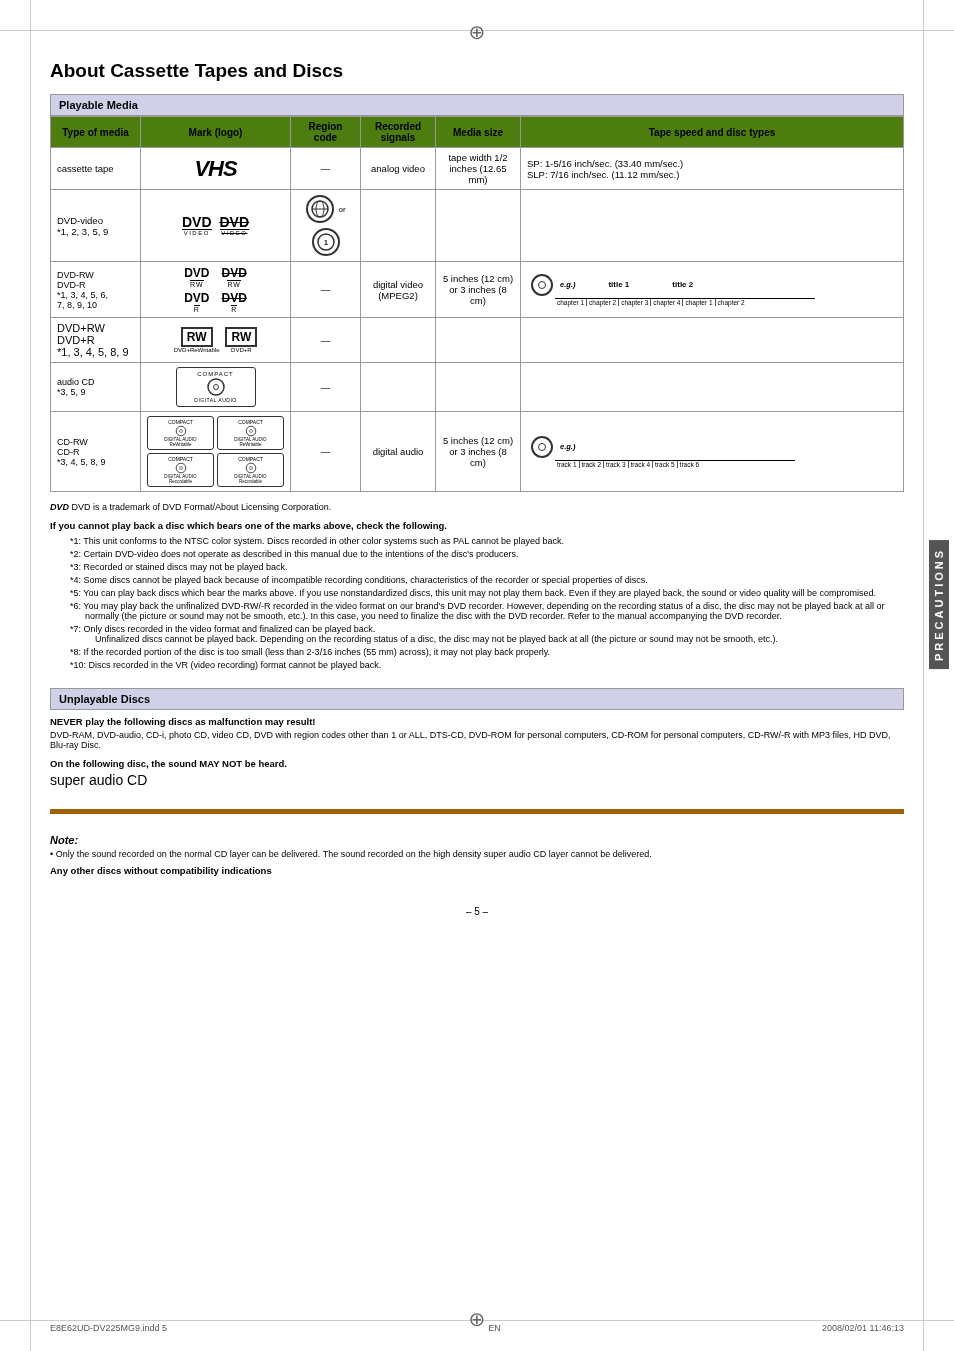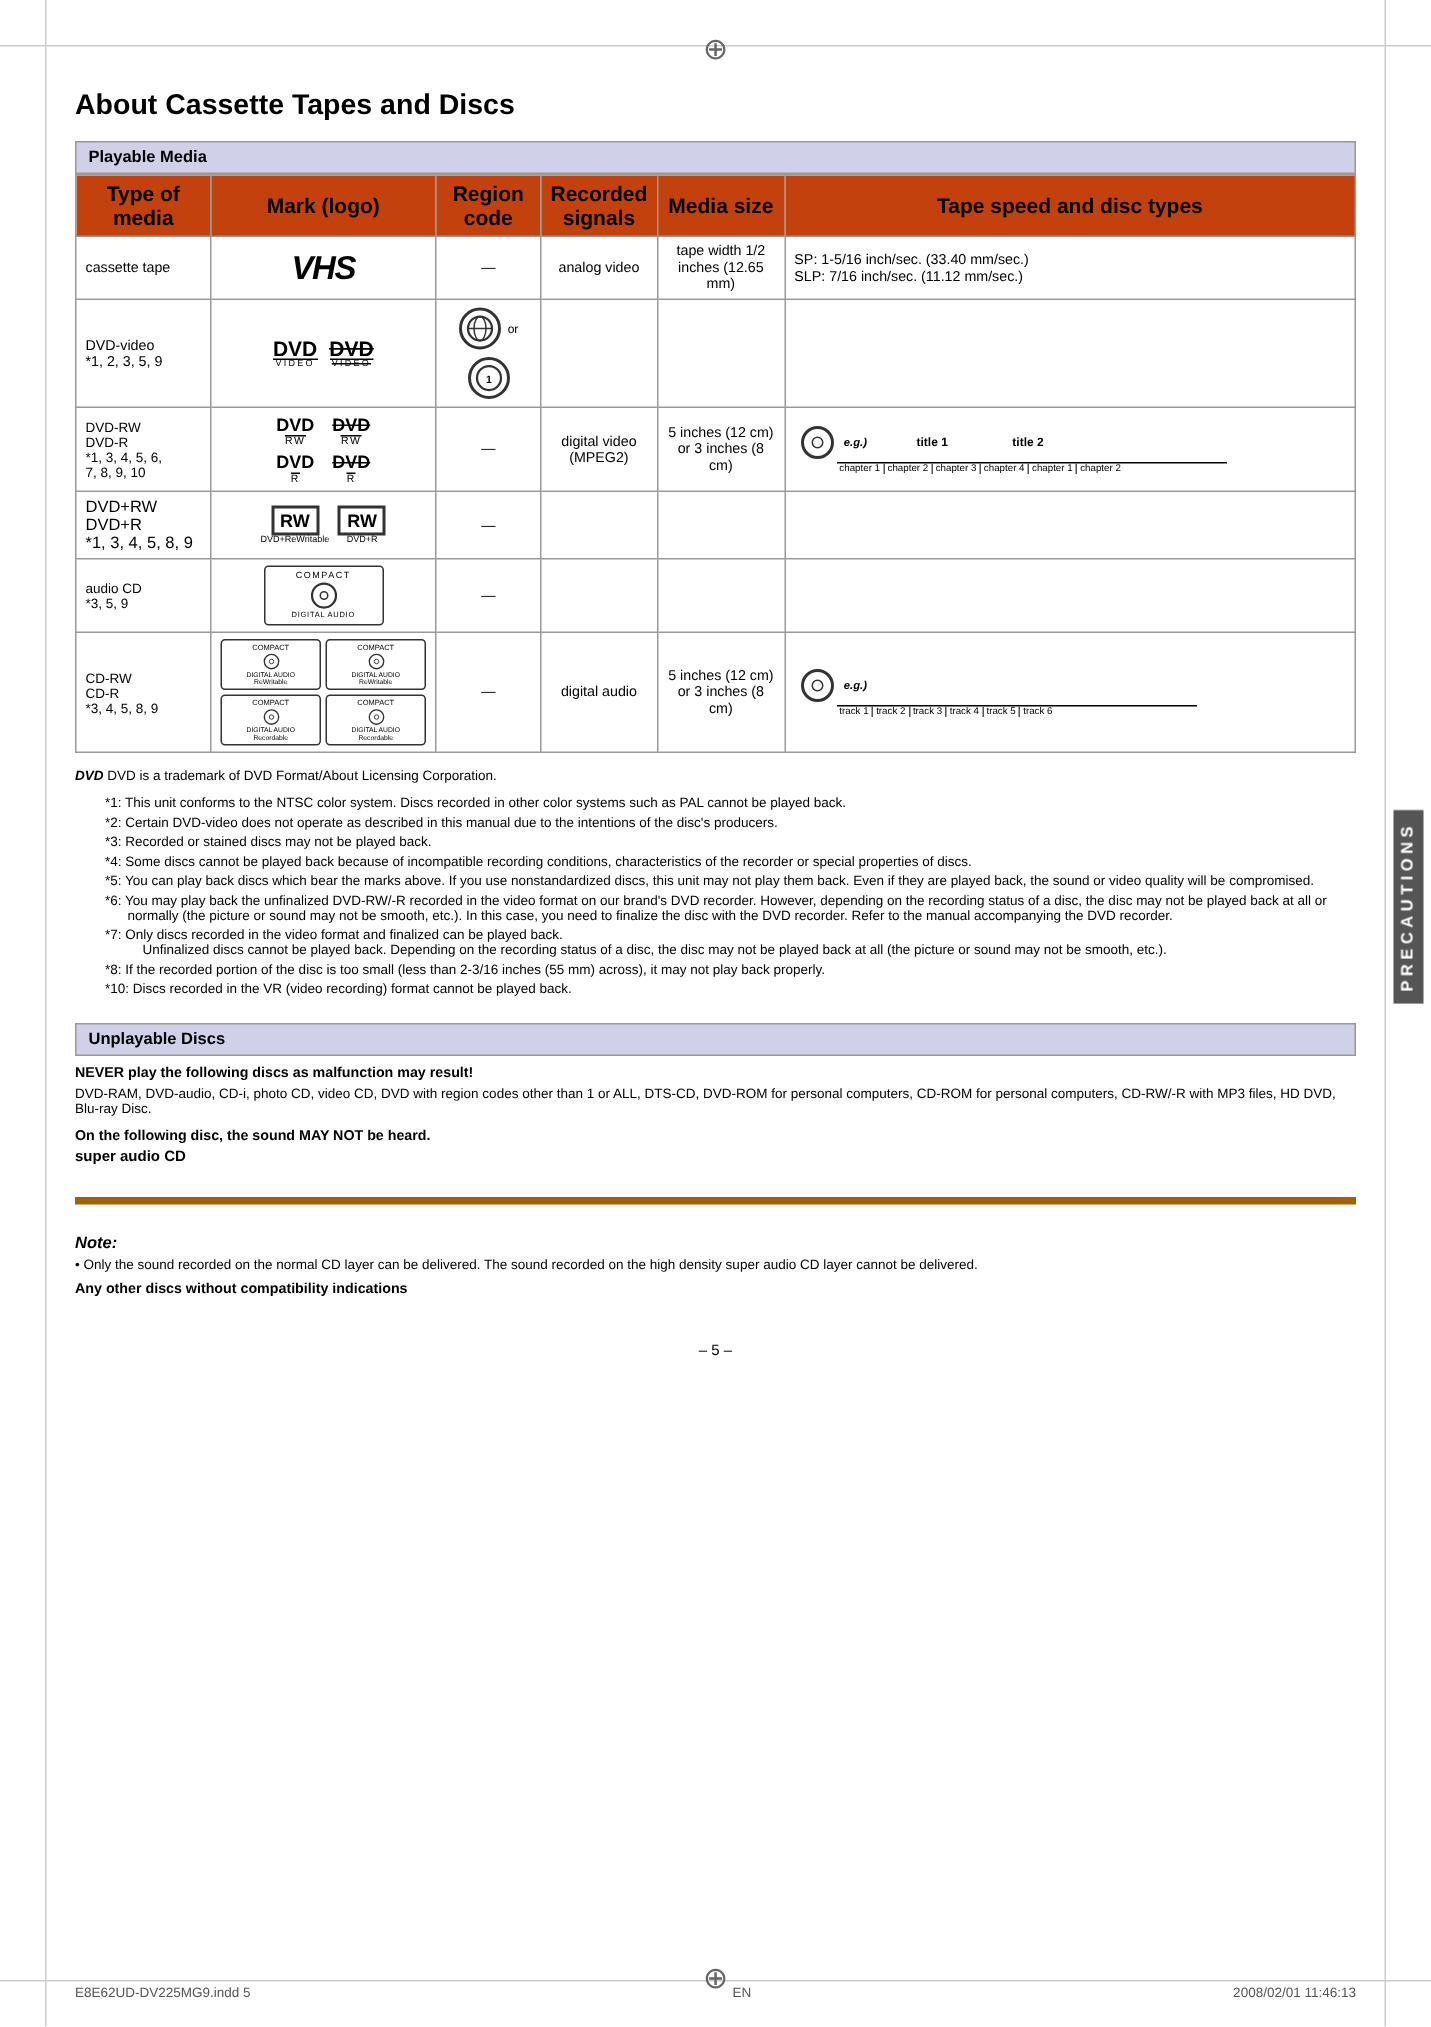--- a/index.html
+++ b/index.html
@@ -40,23 +40,23 @@
       margin-bottom: 10px;
       font-size: 9.5px;
     }
     .media-table th, .media-table td {
       border: 1px solid #999;
       padding: 4px 6px;
       vertical-align: middle;
       text-align: left;
     }
     .media-table th {
-      background: #c2410c;
-      font-weight: bold;
-      font-size: 14px;
+      background: #4d7c0f;
+      font-weight: bold;
+      font-size: 10px;
       text-align: center;
     }
     .media-table td {
       text-align: center;
     }
     .media-table td.left-text {
       text-align: left;
     }
     .vhs-logo {
       font-size: 22px;
@@ -492,41 +492,42 @@
         </tr>
       </tbody>
     </table>
   </div>
 
   <p class="dvd-trademark">
     <span style="font-size:9px;font-style:italic;font-weight:bold;">DVD</span>
     <span>DVD is a trademark of DVD Format/About Licensing Corporation.</span>
   </p>
 
+  <p class="check-list-header bold-text">If you cannot play back a disc which bears one of the marks above, check the following.</p>
 
   <ul class="footnote-list">
     <li>*1: This unit conforms to the NTSC color system. Discs recorded in other color systems such as PAL cannot be played back.</li>
     <li>*2: Certain DVD-video does not operate as described in this manual due to the intentions of the disc's producers.</li>
     <li>*3: Recorded or stained discs may not be played back.</li>
     <li>*4: Some discs cannot be played back because of incompatible recording conditions, characteristics of the recorder or special properties of discs.</li>
     <li>*5: You can play back discs which bear the marks above. If you use nonstandardized discs, this unit may not play them back. Even if they are played back, the sound or video quality will be compromised.</li>
     <li>*6: You may play back the unfinalized DVD-RW/-R recorded in the video format on our brand's DVD recorder. However, depending on the recording status of a disc, the disc may not be played back at all or normally (the picture or sound may not be smooth, etc.). In this case, you need to finalize the disc with the DVD recorder. Refer to the manual accompanying the DVD recorder.</li>
     <li>*7: Only discs recorded in the video format and finalized can be played back.<br>&nbsp;&nbsp;&nbsp;&nbsp;Unfinalized discs cannot be played back. Depending on the recording status of a disc, the disc may not be played back at all (the picture or sound may not be smooth, etc.).</li>
     <li>*8: If the recorded portion of the disc is too small (less than 2-3/16 inches (55 mm) across), it may not play back properly.</li>
     <li>*10: Discs recorded in the VR (video recording) format cannot be played back.</li>
   </ul>
 
   <div>
     <div class="section-header2">Unplayable Discs</div>
 
     <p class="bold-text" style="font-size:9.5px;margin-bottom:3px;">NEVER play the following discs as malfunction may result!</p>
     <p style="font-size:9px;margin-bottom:8px;">DVD-RAM, DVD-audio, CD-i, photo CD, video CD, DVD with region codes other than 1 or ALL, DTS-CD, DVD-ROM for personal computers, CD-ROM for personal computers, CD-RW/-R with MP3 files, HD DVD, Blu-ray Disc.</p>
 
     <p class="bold-text" style="font-size:9.5px;margin-bottom:3px;">On the following disc, the sound MAY NOT be heard.</p>
-    <p style="font-size:10px;margin-bottom:6px;font-weight:bold;">super audio CD</p>
+    <p style="font-size:14px;margin-bottom:6px;">super audio CD</p>
 
     <div class="note-box">
       <span class="note-title">Note:</span>
       <p class="note-content" style="margin-top:3px;">• Only the sound recorded on the normal CD layer can be delivered. The sound recorded on the high density super audio CD layer cannot be delivered.</p>
     </div>
 
     <p class="bold-text" style="font-size:9.5px;margin-bottom:3px;">Any other discs without compatibility indications</p>
   </div>
 
   <div class="page-number" style="margin-top:30px;">– 5 –</div>

